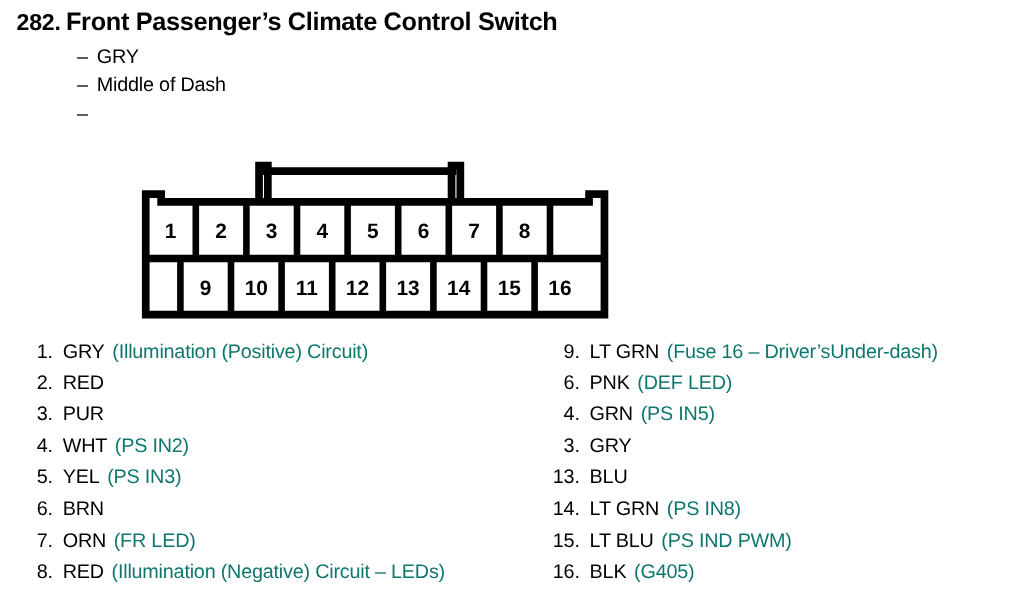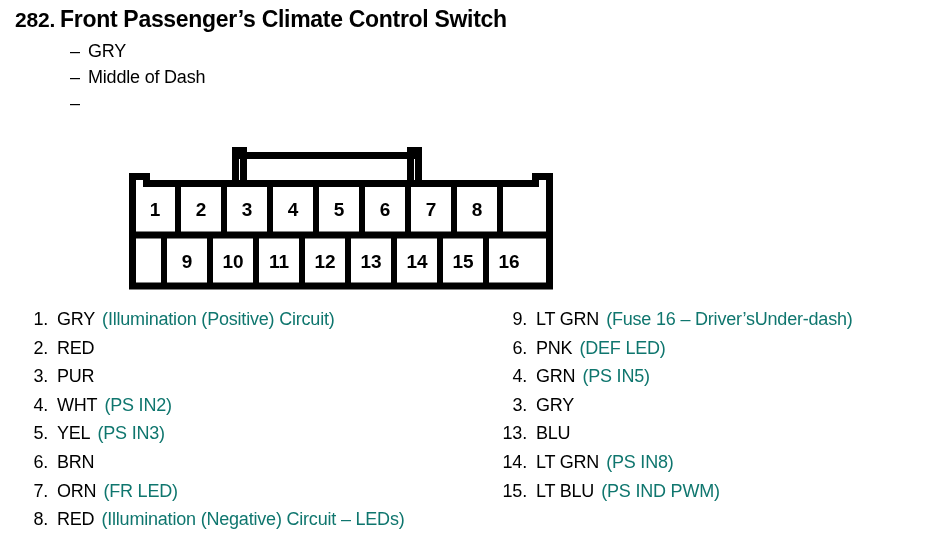--- a/index.html
+++ b/index.html
@@ -266,15 +266,20 @@
     <div class="pin-item">
       <span class="pin-num">14.</span>
       <span class="pin-color">LT GRN</span>
       <span class="pin-desc">(PS IN8)</span>
     </div>
     <div class="pin-item">
       <span class="pin-num">15.</span>
       <span class="pin-color">LT BLU</span>
       <span class="pin-desc">(PS IND PWM)</span>
     </div>
+    <div class="pin-item">
+      <span class="pin-num">16.</span>
+      <span class="pin-color">BLK</span>
+      <span class="pin-desc">(G405)</span>
+    </div>
   </div>
 
 </div>
 
 </body></html>

